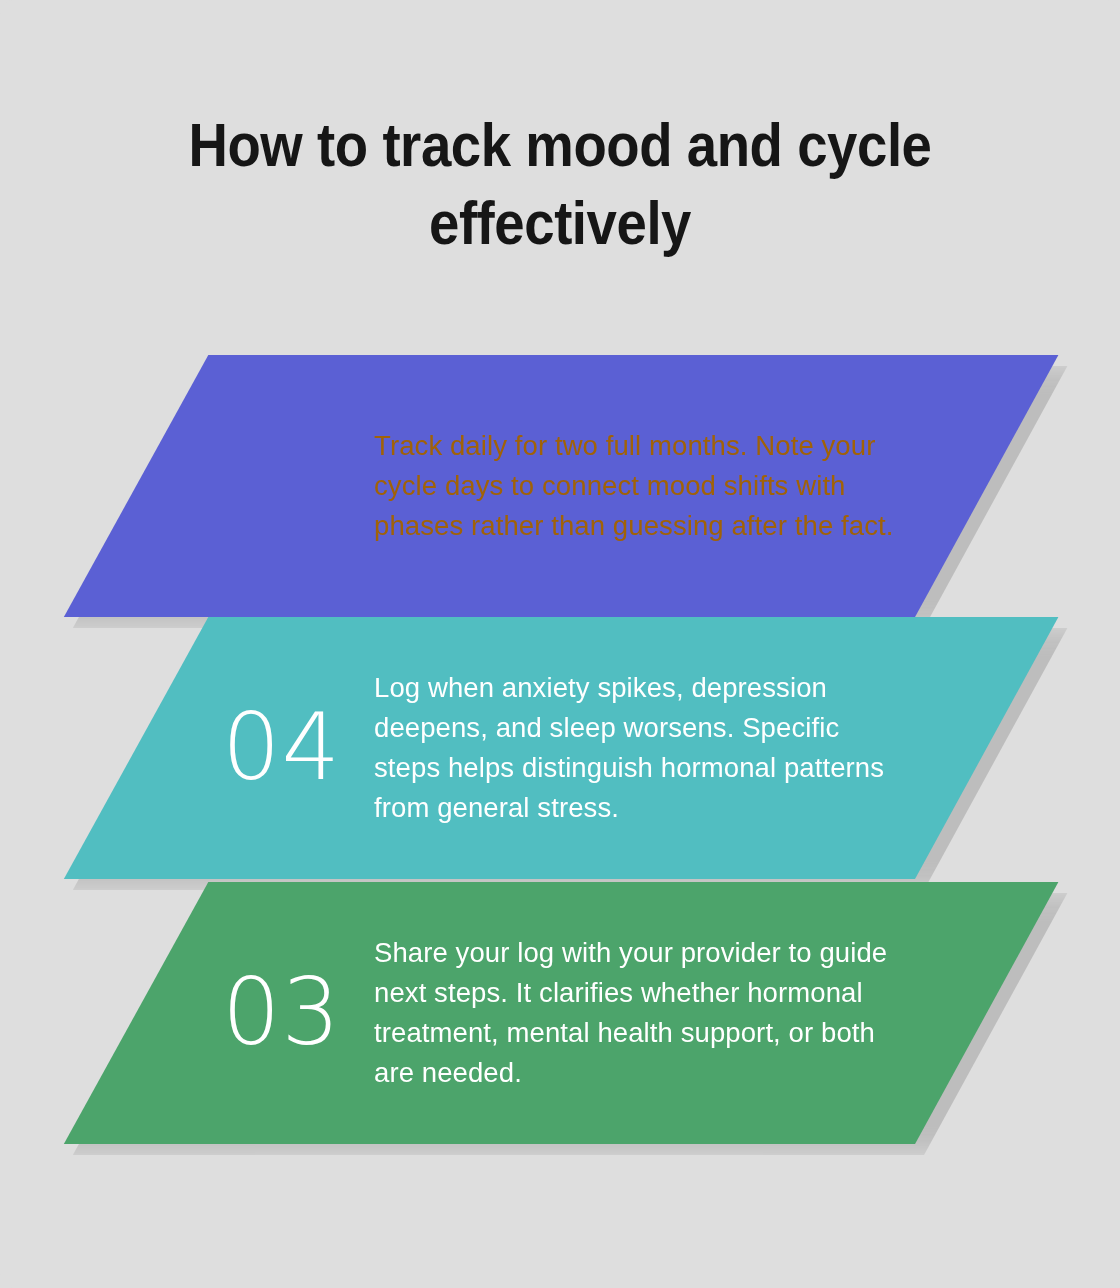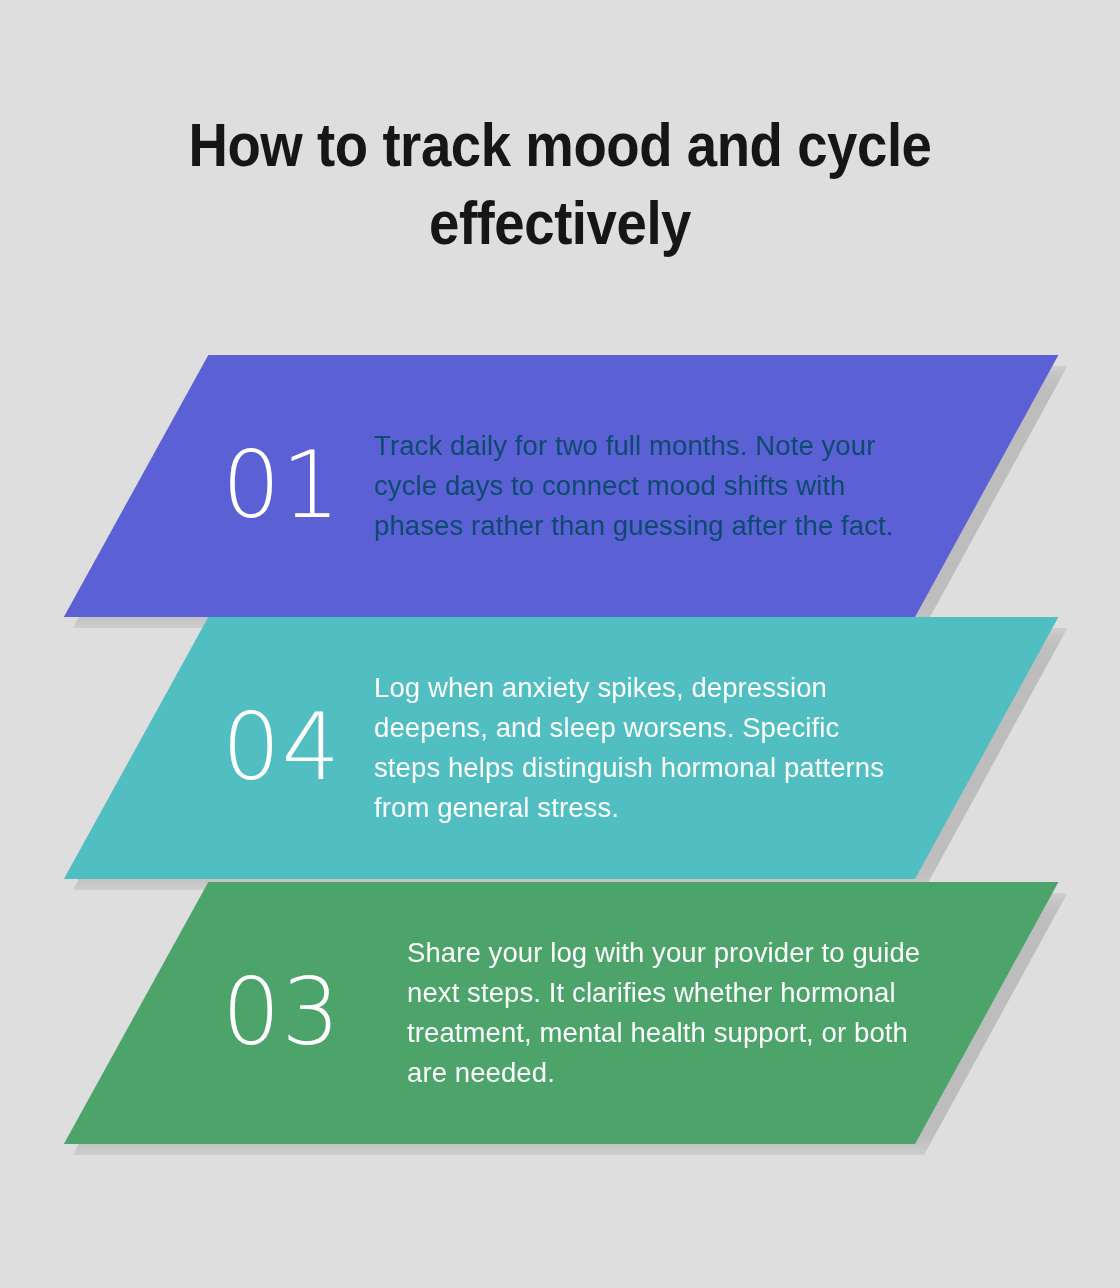--- a/index.html
+++ b/index.html
@@ -132,37 +132,36 @@
   <div class="title-block">
     <h1 class="title" style="color: rgb(22, 22, 22);">How to track mood and cycle effectively</h1>
   </div>
 
   <div class="steps">
 
     <div class="step step-1">
       <div class="slab-shadow"></div>
       <div class="slab" style="background: rgb(91, 96, 212);"></div>
       <div class="step-content">
-        <div class="step-number" style="color: rgb(255, 255, 255);">01</div>
-        <div class="step-text" style="color: #0c4a6e;">Track daily for two full months. Note your cycle days to connect mood shifts with phases rather than guessing after the fact.</div>
+        <div class="step-text" style="color: #a16207;">Track daily for two full months. Note your cycle days to connect mood shifts with phases rather than guessing after the fact.</div>
       </div>
     </div>
 
     <div class="step step-2">
       <div class="slab-shadow"></div>
       <div class="slab" style="background: rgb(81, 190, 193);"></div>
       <div class="step-content">
         <div class="step-number" style="color: rgb(255, 255, 255);">04</div>
         <div class="step-text" style="color: rgb(255, 255, 255);">Log when anxiety spikes, depression deepens, and sleep worsens. Specific steps helps distinguish hormonal patterns from general stress.</div>
       </div>
     </div>
 
     <div class="step step-3">
       <div class="slab-shadow"></div>
       <div class="slab" style="background: rgb(76, 164, 107);"></div>
       <div class="step-content">
         <div class="step-number" style="color: rgb(255, 255, 255);">03</div>
-        <div class="step-text" style="color: rgb(255, 255, 255); margin-left: 33px;">Share your log with your provider to guide next steps. It clarifies whether hormonal treatment, mental health support, or both are needed.</div>
+        <div class="step-text" style="color: rgb(255, 255, 255);">Share your log with your provider to guide next steps. It clarifies whether hormonal treatment, mental health support, or both are needed.</div>
       </div>
     </div>
 
   </div>
 </div>
 
 </body></html>

